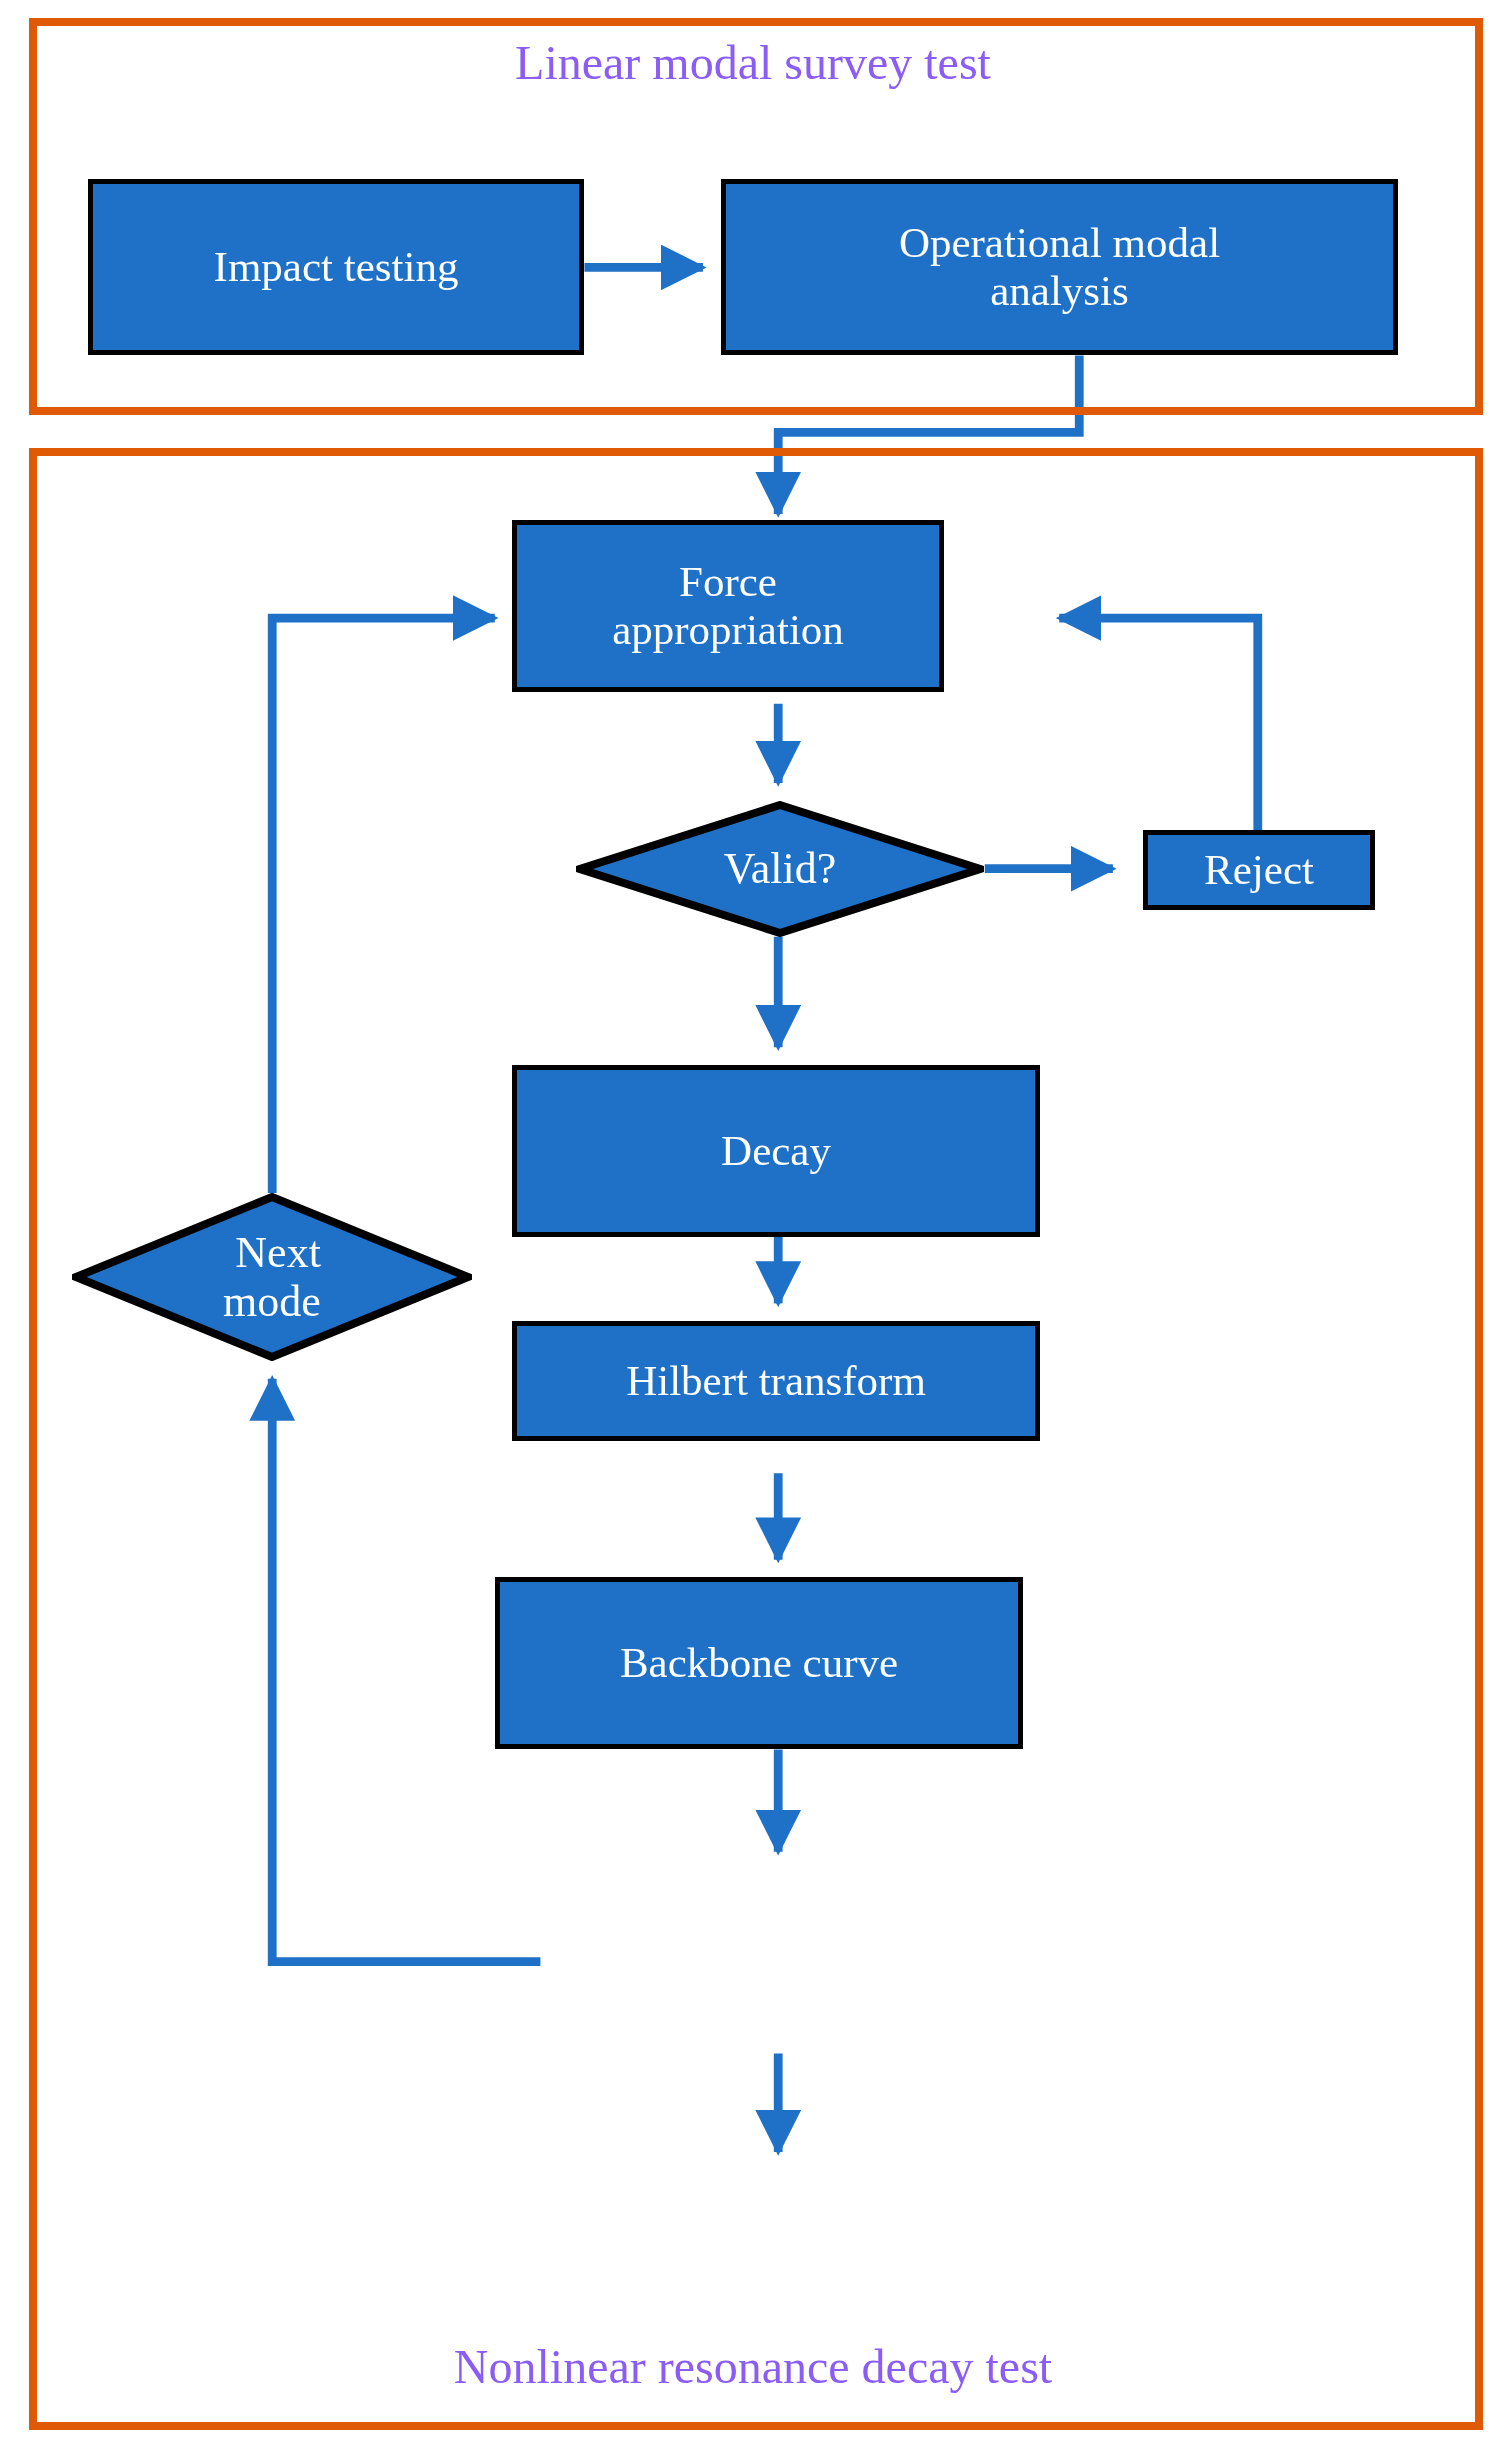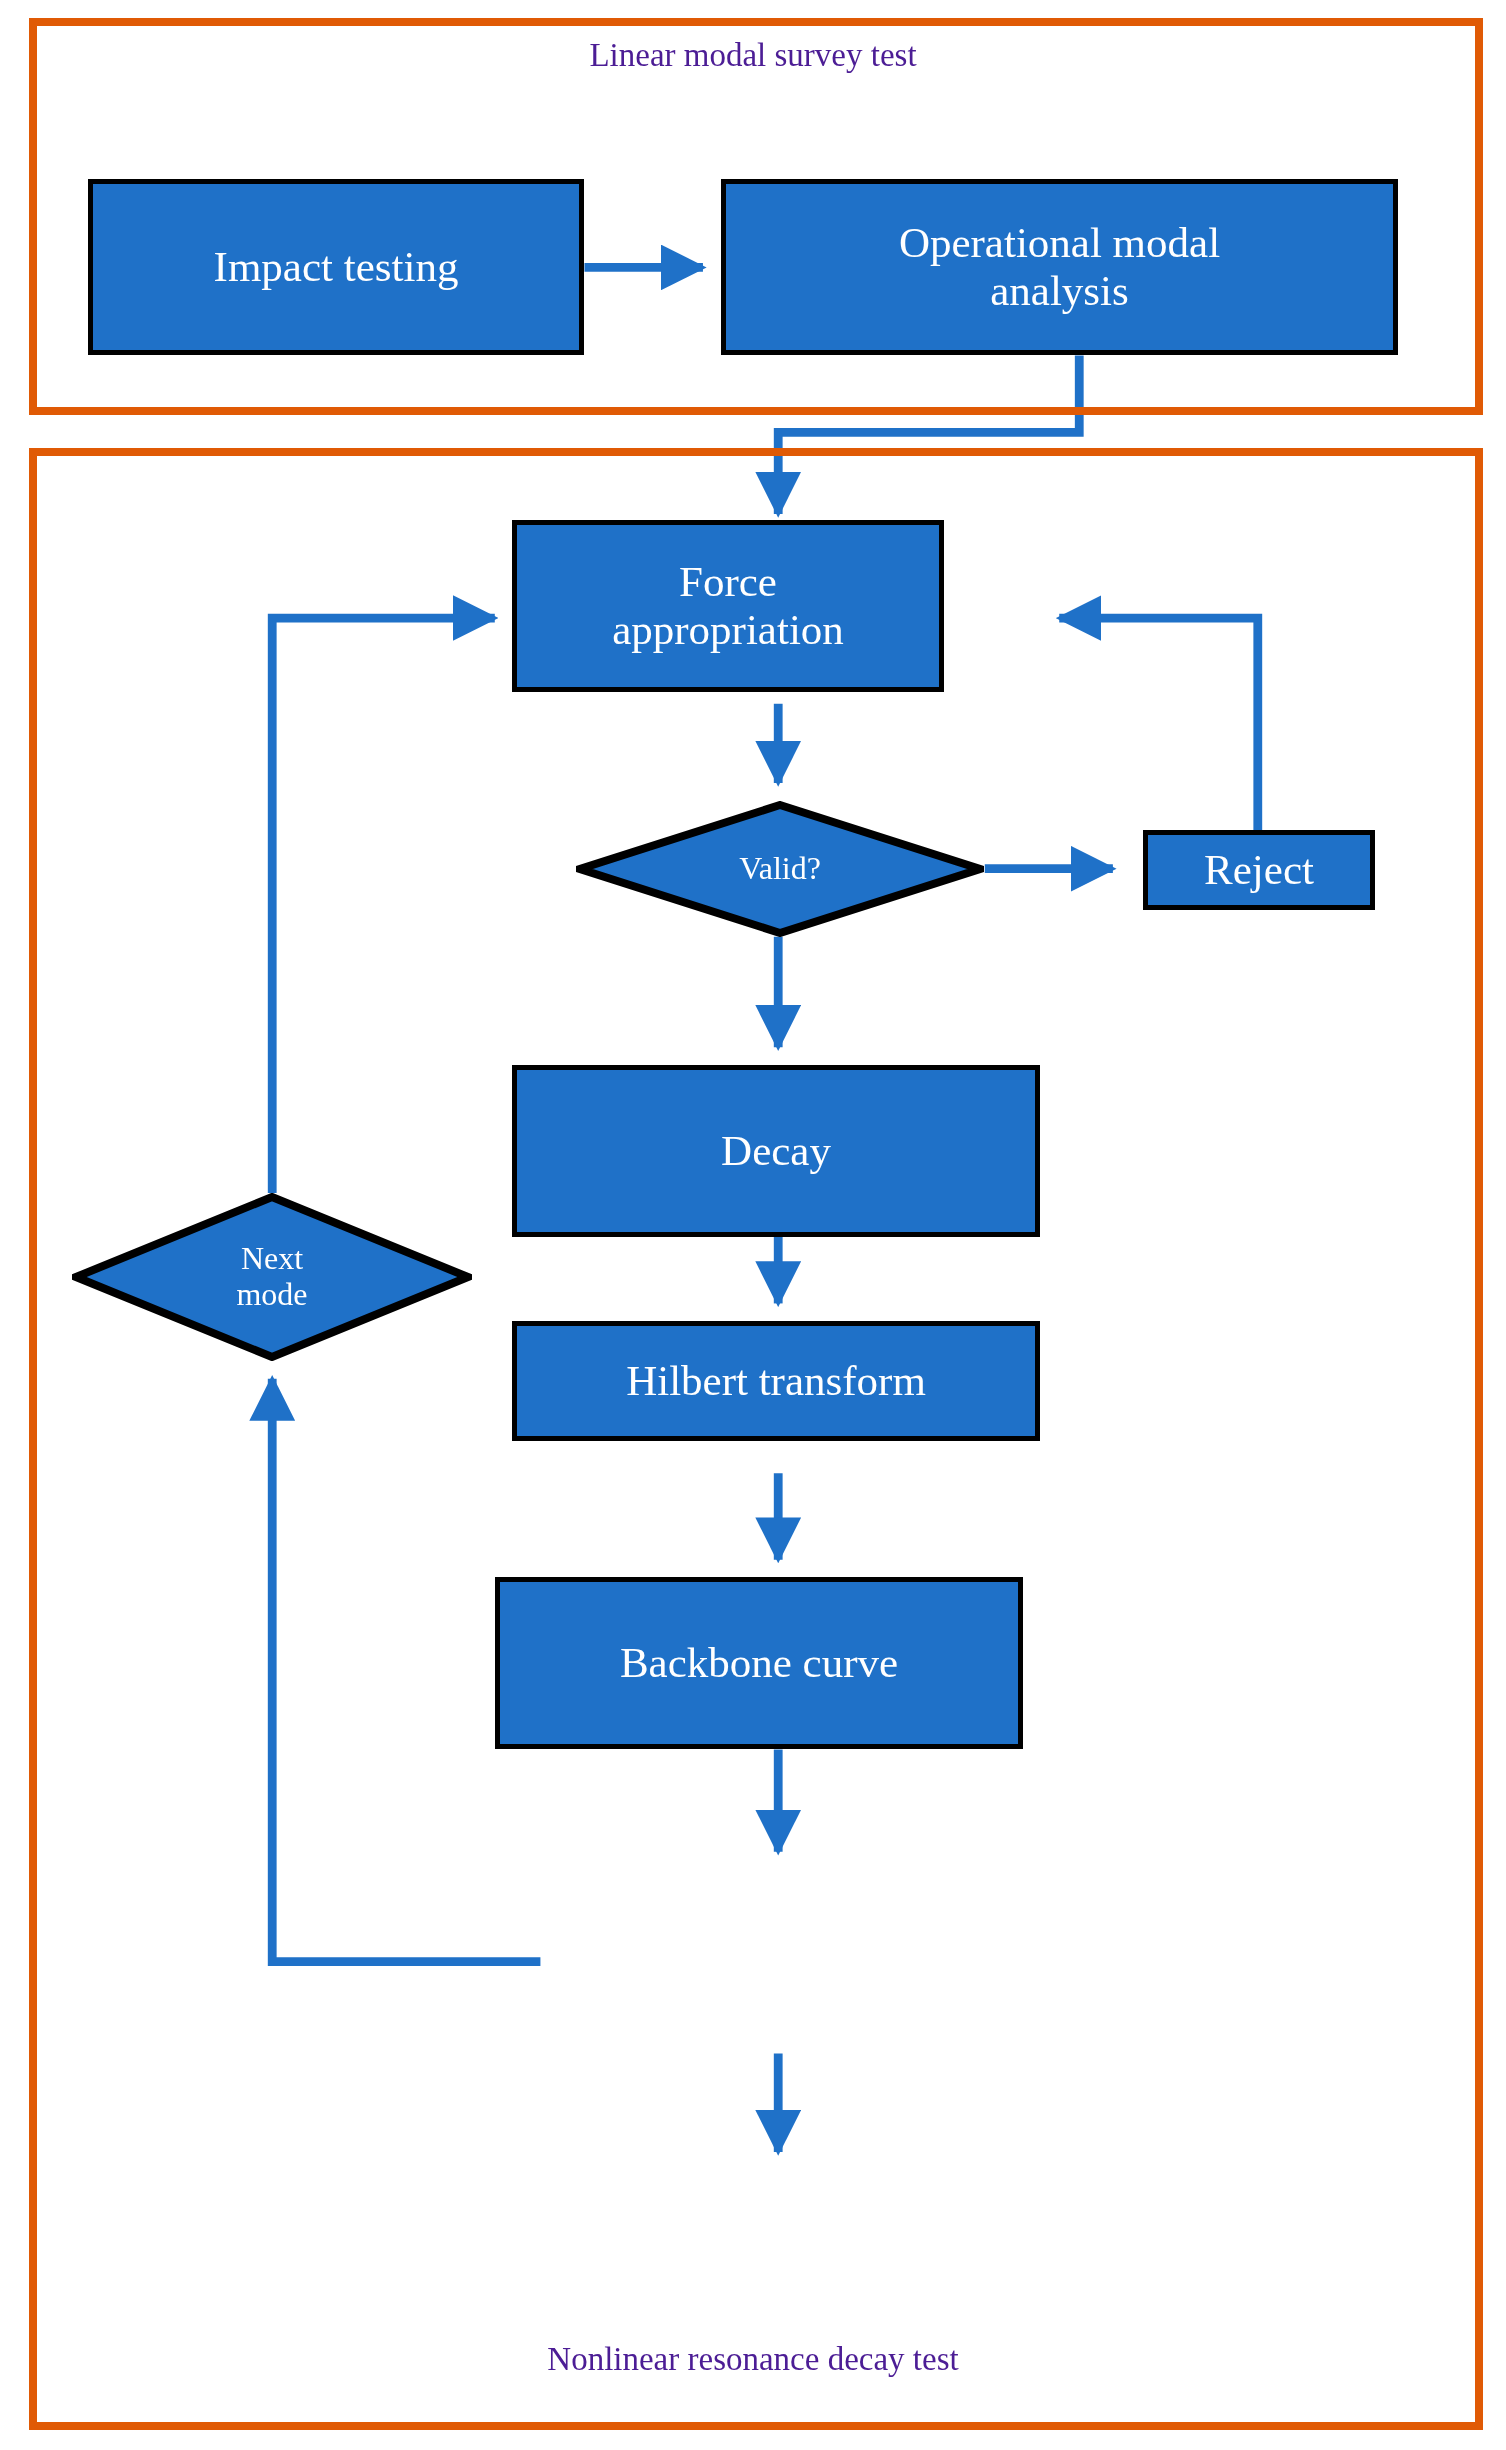--- a/index.html
+++ b/index.html
@@ -22,22 +22,22 @@
     position: absolute;
     box-sizing: border-box;
     border: 8.8px solid #e05a05;
     background: transparent;
   }
   #frame-linear  { left: 29px;  top: 17.6px;   width: 1454px; height: 397px; }
   #frame-nonlin  { left: 29px;  top: 448px;  width: 1454px; height: 1982px; }
 
   .section-caption {
     position: absolute;
-    color: #4c1d95;
-    font-size: 33px;
+    color: #8b5cf6;
+    font-size: 48px;
     line-height: 1.05;
     white-space: nowrap;
     letter-spacing: 0px;
     text-align: center;
     font-family: "Liberation Serif", "DejaVu Serif", serif;
   }
   #cap-linear { left: 0;  top: 38px;   width: 1506px; }
   #cap-nonlin { left: 0;  top: 2342px; width: 1506px; }
 
   
@@ -54,21 +54,21 @@
   .node.box {
     background: #1f71c8;
     border: 5.6px solid #000000;
     font-size: 43px;
     line-height: 1.12;
     padding: 0 8px;
   }
   .node .label { position: relative; z-index: 2; pointer-events: none; white-space: pre-line; }
 
   
-  .node.diamond { background: transparent; border: 0; font-size: 32px; line-height: 1.12; }
+  .node.diamond { background: transparent; border: 0; font-size: 44px; line-height: 1.12; text-align: right; }
   .node.diamond svg { position: absolute; left: 0; top: 0; width: 100%; height: 100%; z-index: 1; }
 
   
   #n-impact     { left: 88px;  top: 179px;  width: 496px;  height: 176px; }
   #n-oma        { left: 721px;  top: 179px;  width: 677px;  height: 176px; }
   #n-force      { left: 512px;  top: 520px;  width: 432px;  height: 172px; }
   #n-valid      { left: 576px;  top: 801px; width: 408px;  height: 136px; }
   #n-reject     { left: 1131px; top: 830px; width: 232px;  height: 80px; margin-left: 12px; }
   #n-decay      { left: 512px;  top: 1065px; width: 528px;  height: 172px; }
   #n-hilbert    { left: 512px;  top: 1321px; width: 528px;  height: 120px; }

